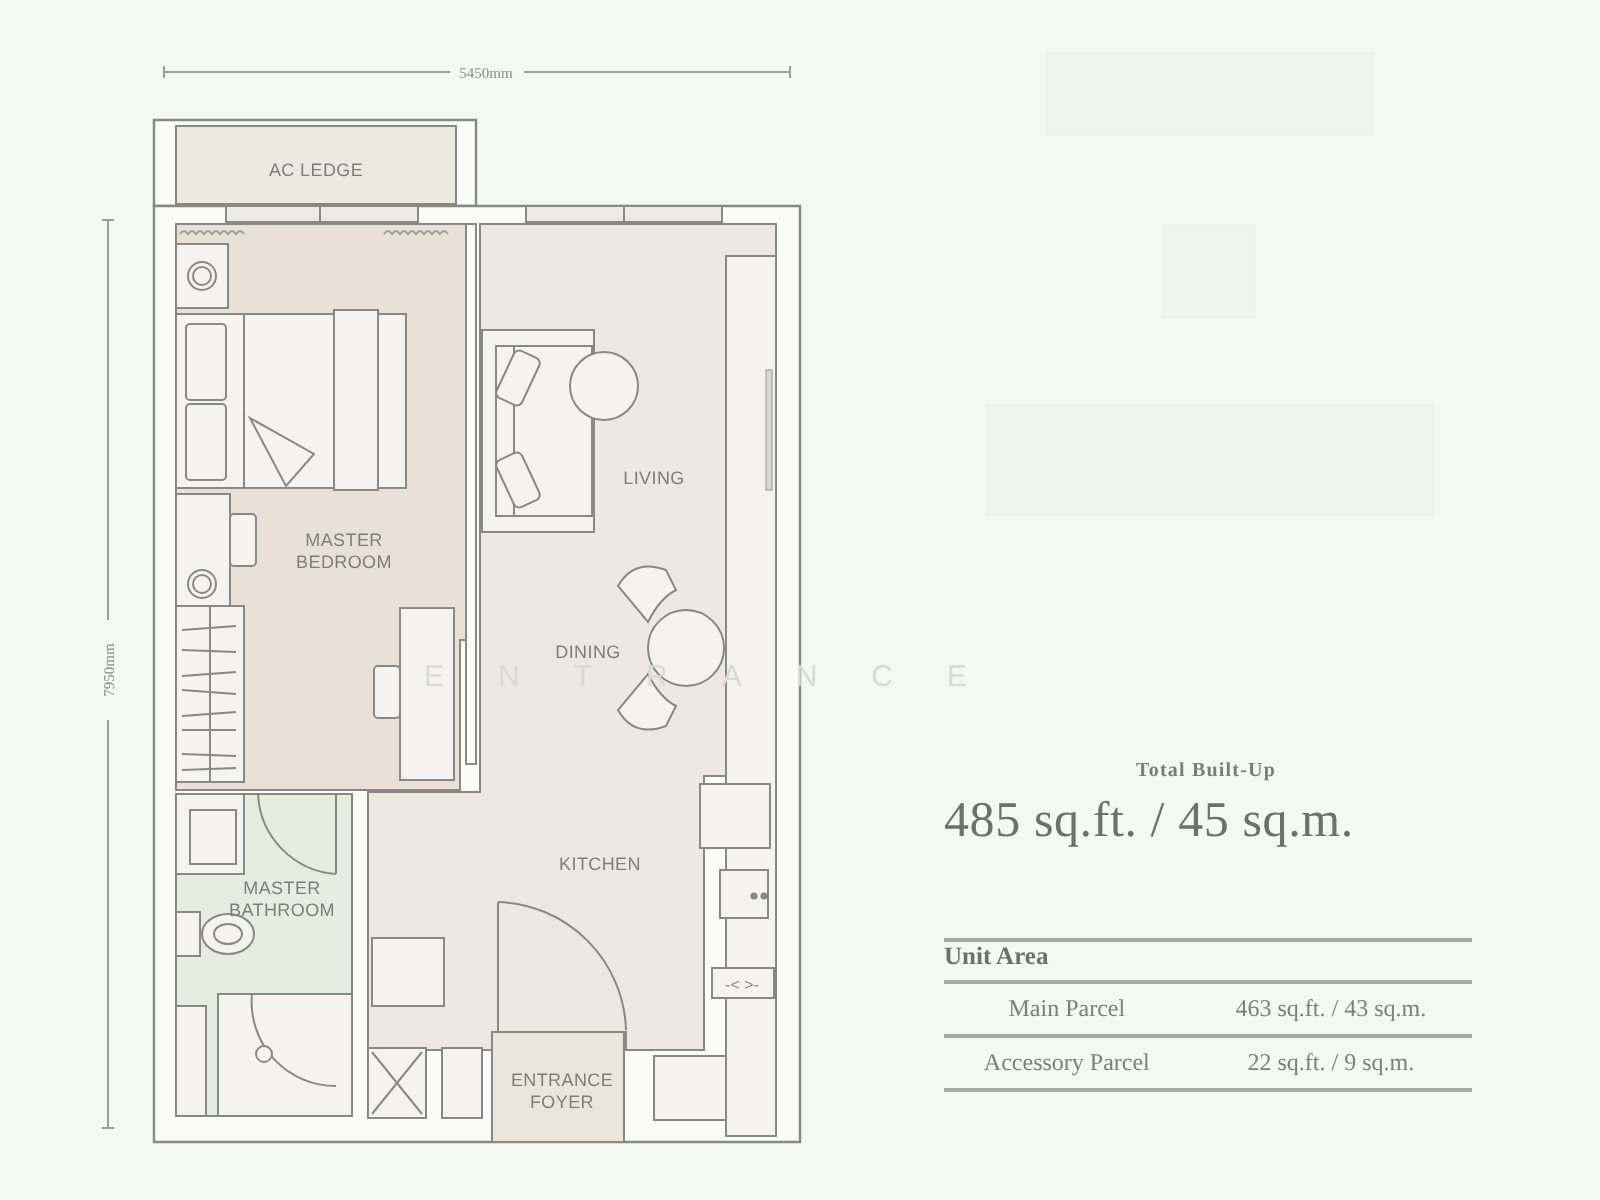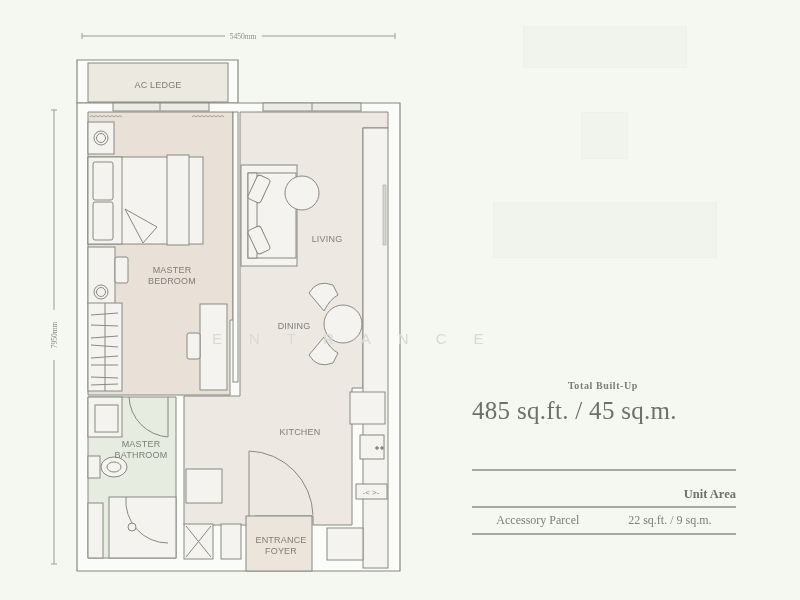--- a/index.html
+++ b/index.html
@@ -5,21 +5,21 @@
   html,body{margin:0;padding:0;}
   body{width:800px;height:600px;background:#f5f7f1;position:relative;overflow:hidden;font-family:"Liberation Serif","DejaVu Serif",serif;color:#6e726b;}
   .abs{position:absolute;}
   svg text{font-family:"Liberation Sans","DejaVu Sans",sans-serif;}
   .label{font-size:9px;fill:#7c7f78;letter-spacing:0.2px;}
   .dim{font-size:7.5px;fill:#8a8d86;font-family:"Liberation Serif",serif;}
   .info{position:absolute;left:472px;top:380px;width:264px;}
   .tb-title{text-align:center;font-size:10px;color:#7a7e77;letter-spacing:0.6px;font-weight:bold;margin-left:-2px;}
   .tb-value{text-align:left;font-size:25px;color:#6d716a;margin-top:6px;letter-spacing:0.3px;}
   table.area{position:absolute;left:472px;top:469px;width:264px;border-collapse:collapse;font-size:12px;color:#7c8079;}
-  table.area th{font-weight:bold;text-align:right;padding:16px 0 4px 0;border-top:2px solid #a5a9a1;border-bottom:2px solid #a5a9a1;font-size:12.5px;color:#6d716a;}
+  table.area th{font-weight:bold;text-align:left;padding:0 0 4px 0;border-top:2px solid #a5a9a1;border-bottom:2px solid #a5a9a1;font-size:12.5px;color:#6d716a;}
   table.area td{padding:5px 0 5px 0;text-align:center;border-bottom:2px solid #a5a9a1;}
   table.area td.v{text-align:center;}
   .ghost{position:absolute;background:#f1f4ec;border:1px solid #eef1e9;}
   .wm{position:absolute;left:212px;top:330px;font-size:15px;letter-spacing:27px;color:#d8dad4;font-family:"Liberation Sans",sans-serif;}
 </style>
 </head>
 <body>
 
 <div class="ghost" style="left:523px;top:26px;width:162px;height:40px;"></div>
 <div class="ghost" style="left:581px;top:112px;width:45px;height:45px;"></div>
@@ -180,17 +180,21 @@
 </div>
 
 <table class="area">
   <thead>
     <tr>
         <th colspan="2">Unit Area</th>
       </tr>
   </thead>
   <tbody>
     <tr>
+      <td>Main Parcel</td>
+      <td class="v">463 sq.ft. / 43 sq.m.</td>
+    </tr>
+    <tr>
       <td>Accessory Parcel</td>
       <td class="v">22 sq.ft. / 9 sq.m.</td>
     </tr>
   </tbody>
 </table>
 
 </body></html>

